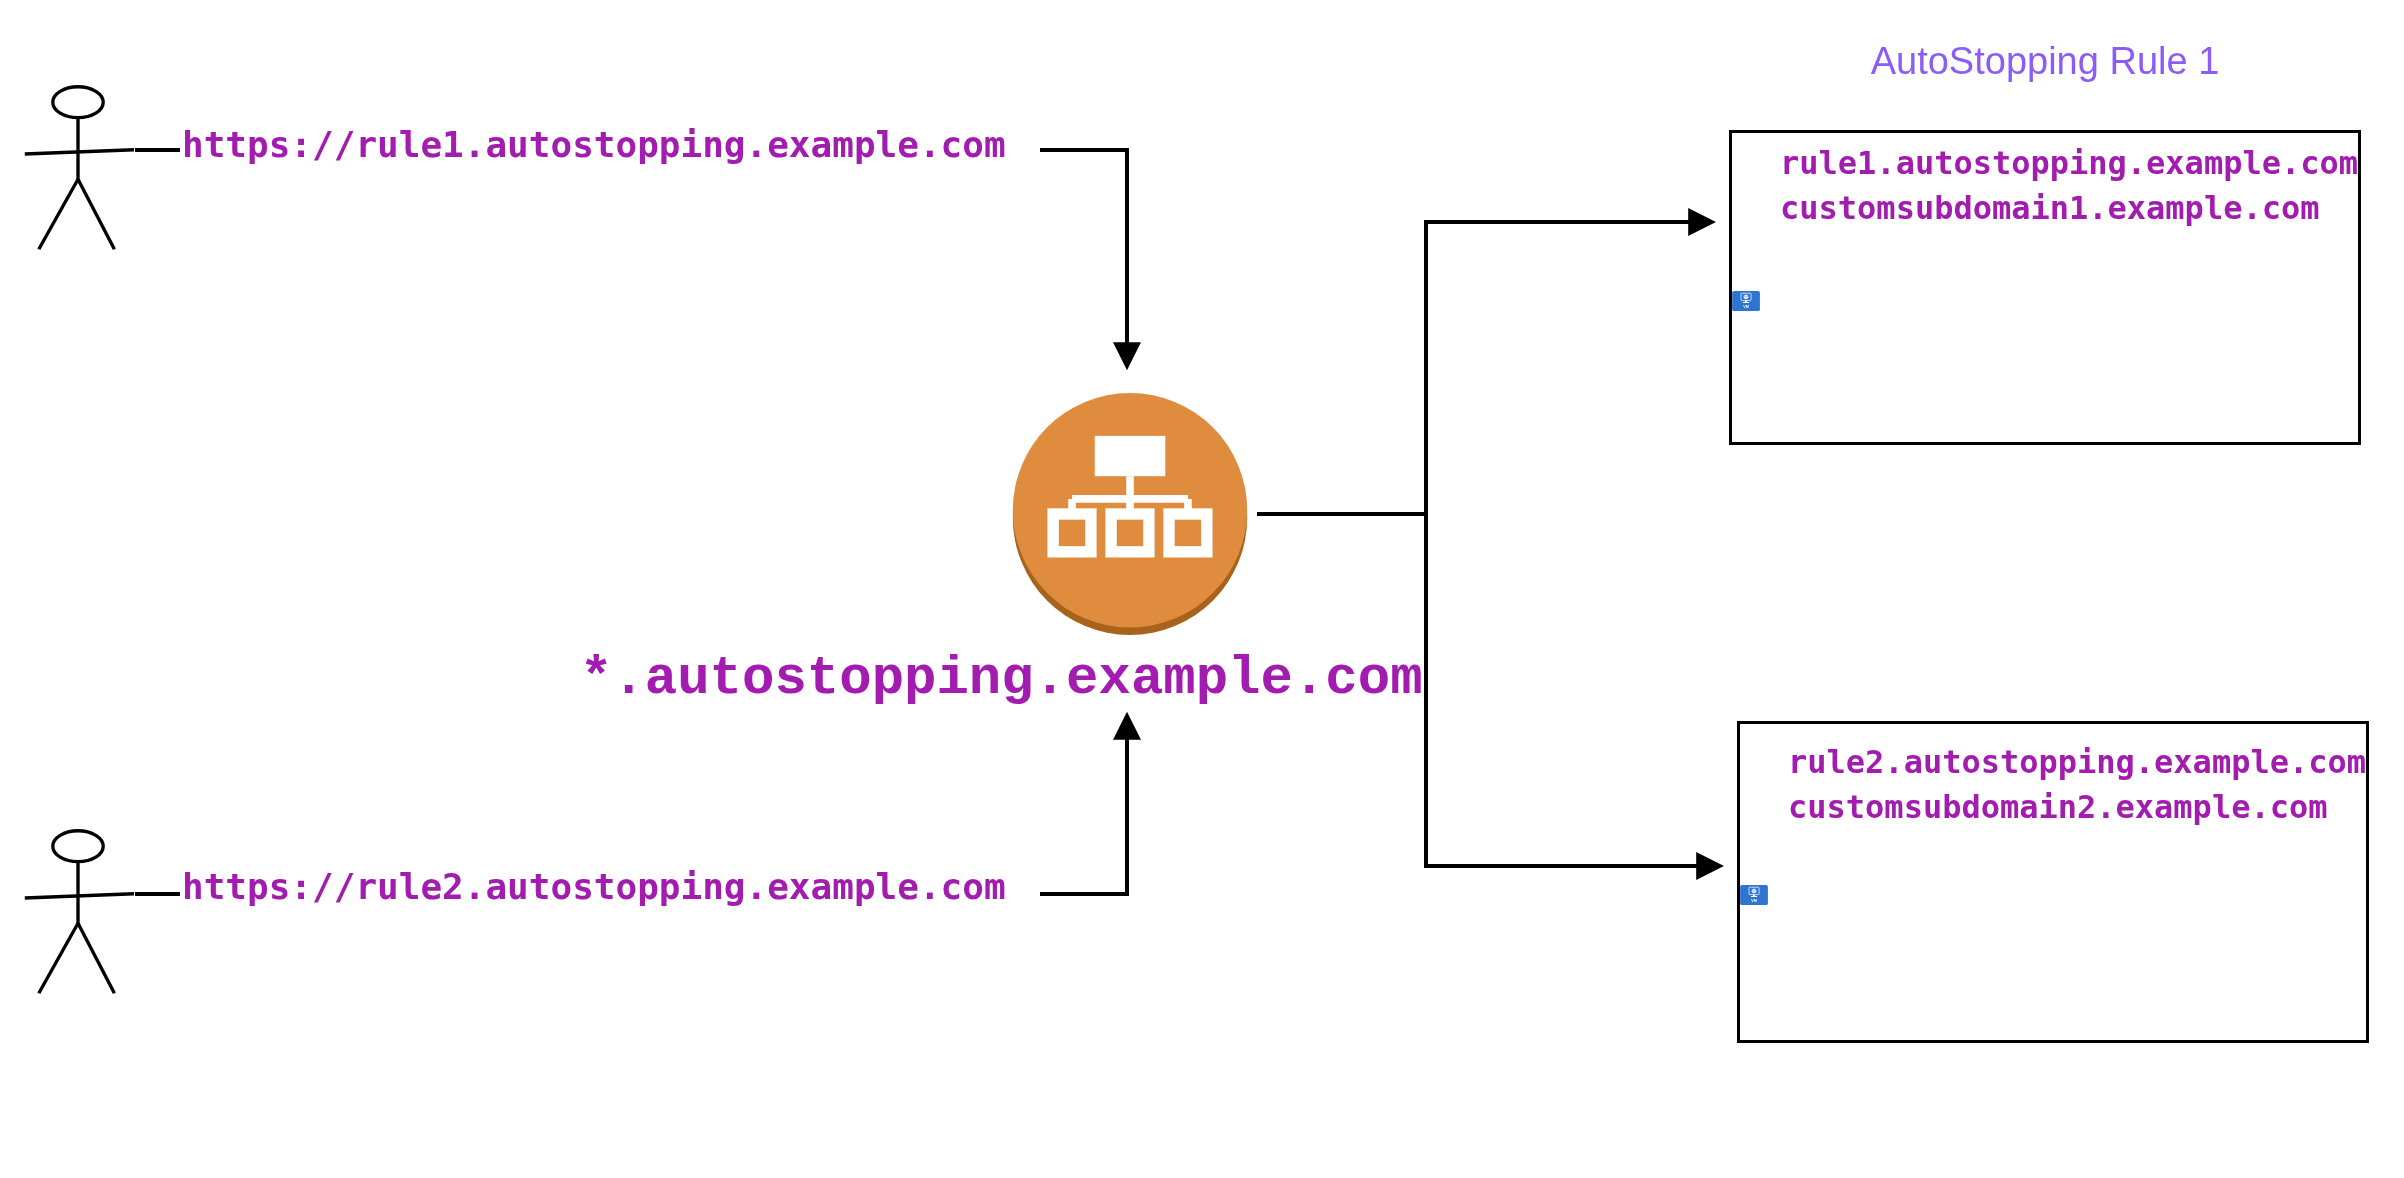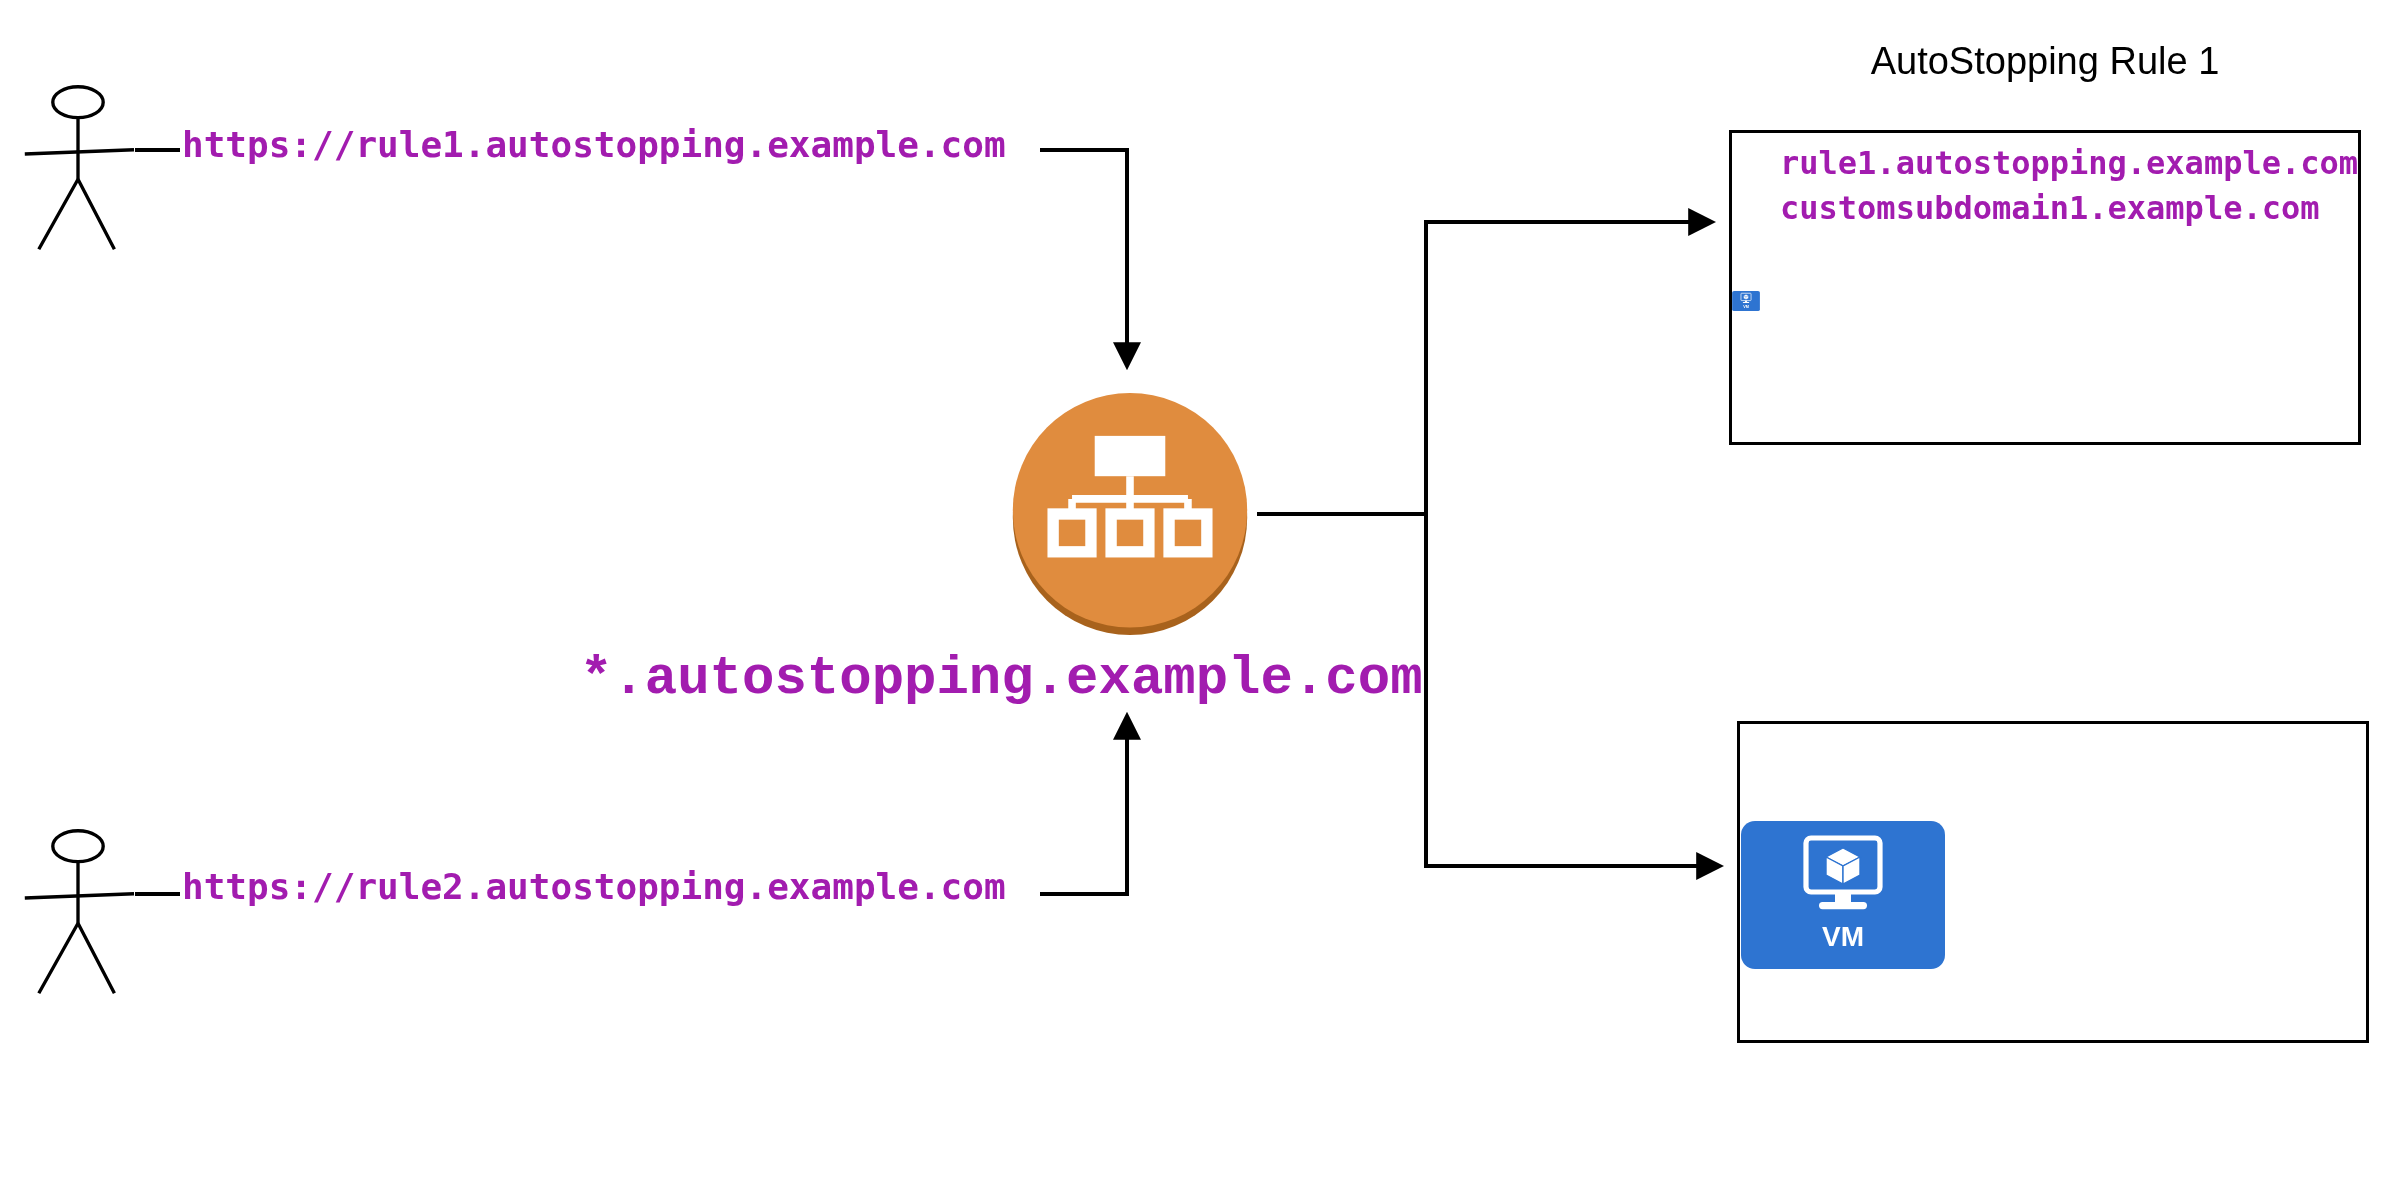--- a/index.html
+++ b/index.html
@@ -13,21 +13,21 @@
   }
   .abs { position: absolute; }
   .mono {
     font-family: "DejaVu Sans Mono", monospace;
     font-weight: bold;
     color: #a21caf;
     white-space: nowrap;
   }
   .url { font-size: 36px; }
   .lb-label { font-size: 54px; text-align: center; font-family: Liberation Mono, monospace; }
-  .rule-title { font-size: 38px; color: #000000; text-align: center; font-family: "Liberation Sans", sans-serif; }
+  .rule-title { font-size: 38px; color: #8b5cf6; text-align: center; font-family: "Liberation Sans", sans-serif; }
   .rule-box {
     position: absolute;
     background: #ffffff;
     border: 3px solid #000000;
     box-sizing: border-box;
     display: flex;
     flex-direction: row;
     align-items: center;
   }
   .vm-svg { display: block; }
@@ -124,16 +124,20 @@
       <rect x="33" y="9" width="37" height="27" rx="2.5" fill="none" stroke="#ffffff" stroke-width="2.6"></rect>
       <g fill="#ffffff" stroke="#2E74D1" stroke-width="0.7">
         <polygon points="51.5,14 60,18.5 51.5,23 43,18.5"></polygon>
         <polygon points="43,18.5 51.5,23 51.5,32 43,27.5"></polygon>
         <polygon points="60,18.5 51.5,23 51.5,32 60,27.5"></polygon>
       </g>
       <rect x="47.5" y="36" width="8" height="5" fill="#ffffff"></rect>
       <rect x="39.5" y="41" width="24" height="3.6" rx="1.8" fill="#ffffff"></rect>
       <text x="51.5" y="63" text-anchor="middle" fill="#ffffff" font-size="14" font-weight="bold" font-family="Liberation Sans, sans-serif">VM</text>
     </svg>
+    <div class="mono domains" style="margin-top:16px">
+      <div>rule2.autostopping.example.com</div>
+      <div>customsubdomain2.example.com</div>
+    </div>
   </div>
 
 
 </div>
 
 </body></html>

